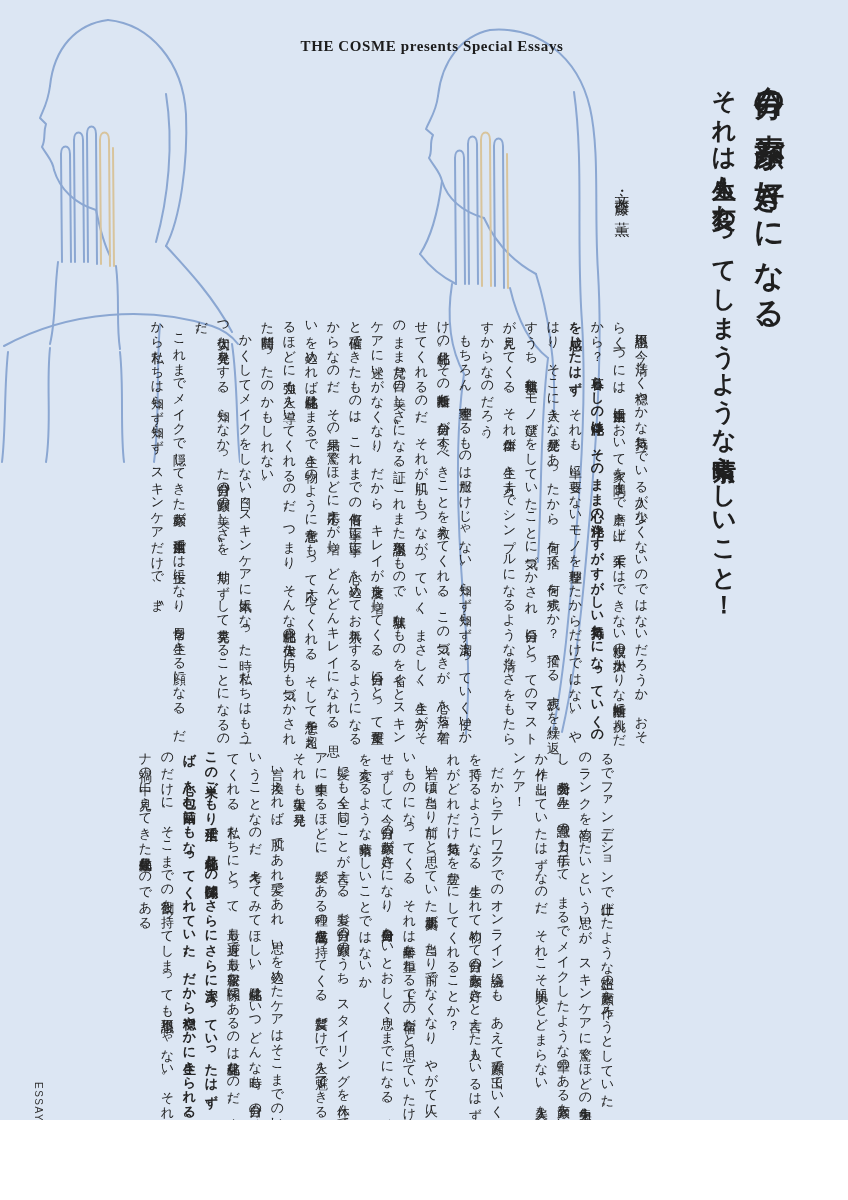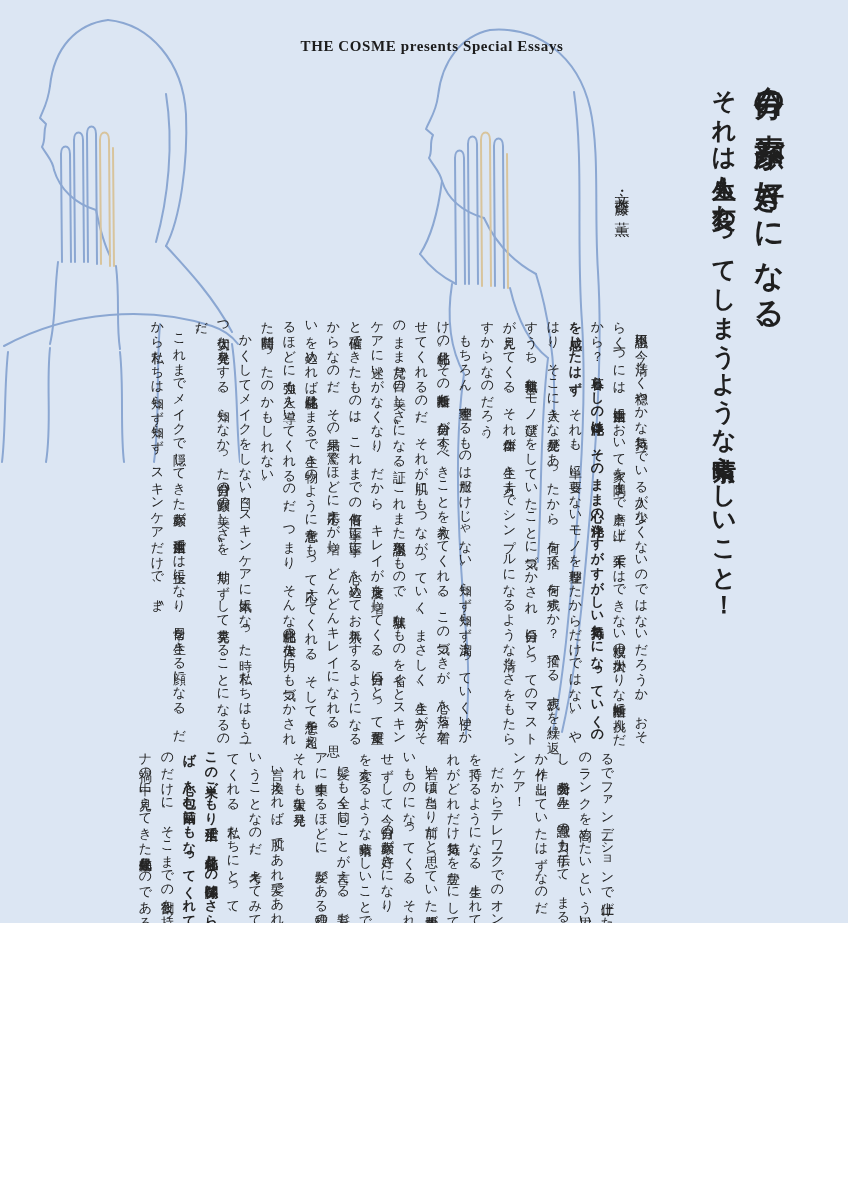--- a/index.html
+++ b/index.html
@@ -1,20 +1,20 @@
 <!DOCTYPE html>
 <html style="--bg: #dce6f3; --ink: #242424; --blue: #8ba7d2; --tan: #d8c49c;"><head>
 <meta charset="utf-8">
 <style>
   :root{
     --bg:#dce6f3; --ink:#242424; --blue:#8ba7d2; --tan:#d8c49c;
   }
   html,body{margin:0;padding:0;}
   .page{
-    position:relative; width:848px; height:923px; overflow:hidden;
+    position:relative; width:848px; height:1120px; overflow:hidden;
     background:var(--bg);
     font-family:"Liberation Sans","DejaVu Sans",sans-serif;
     color:var(--ink);
   }
   .header{
     position:absolute; top:38px; left:0; width:864px; text-align:center;
     font-family:"Liberation Serif","DejaVu Serif",serif;
     font-weight:bold; font-size:15px; letter-spacing:.6px; color:#1c1c1c;
     z-index:3;
   }

